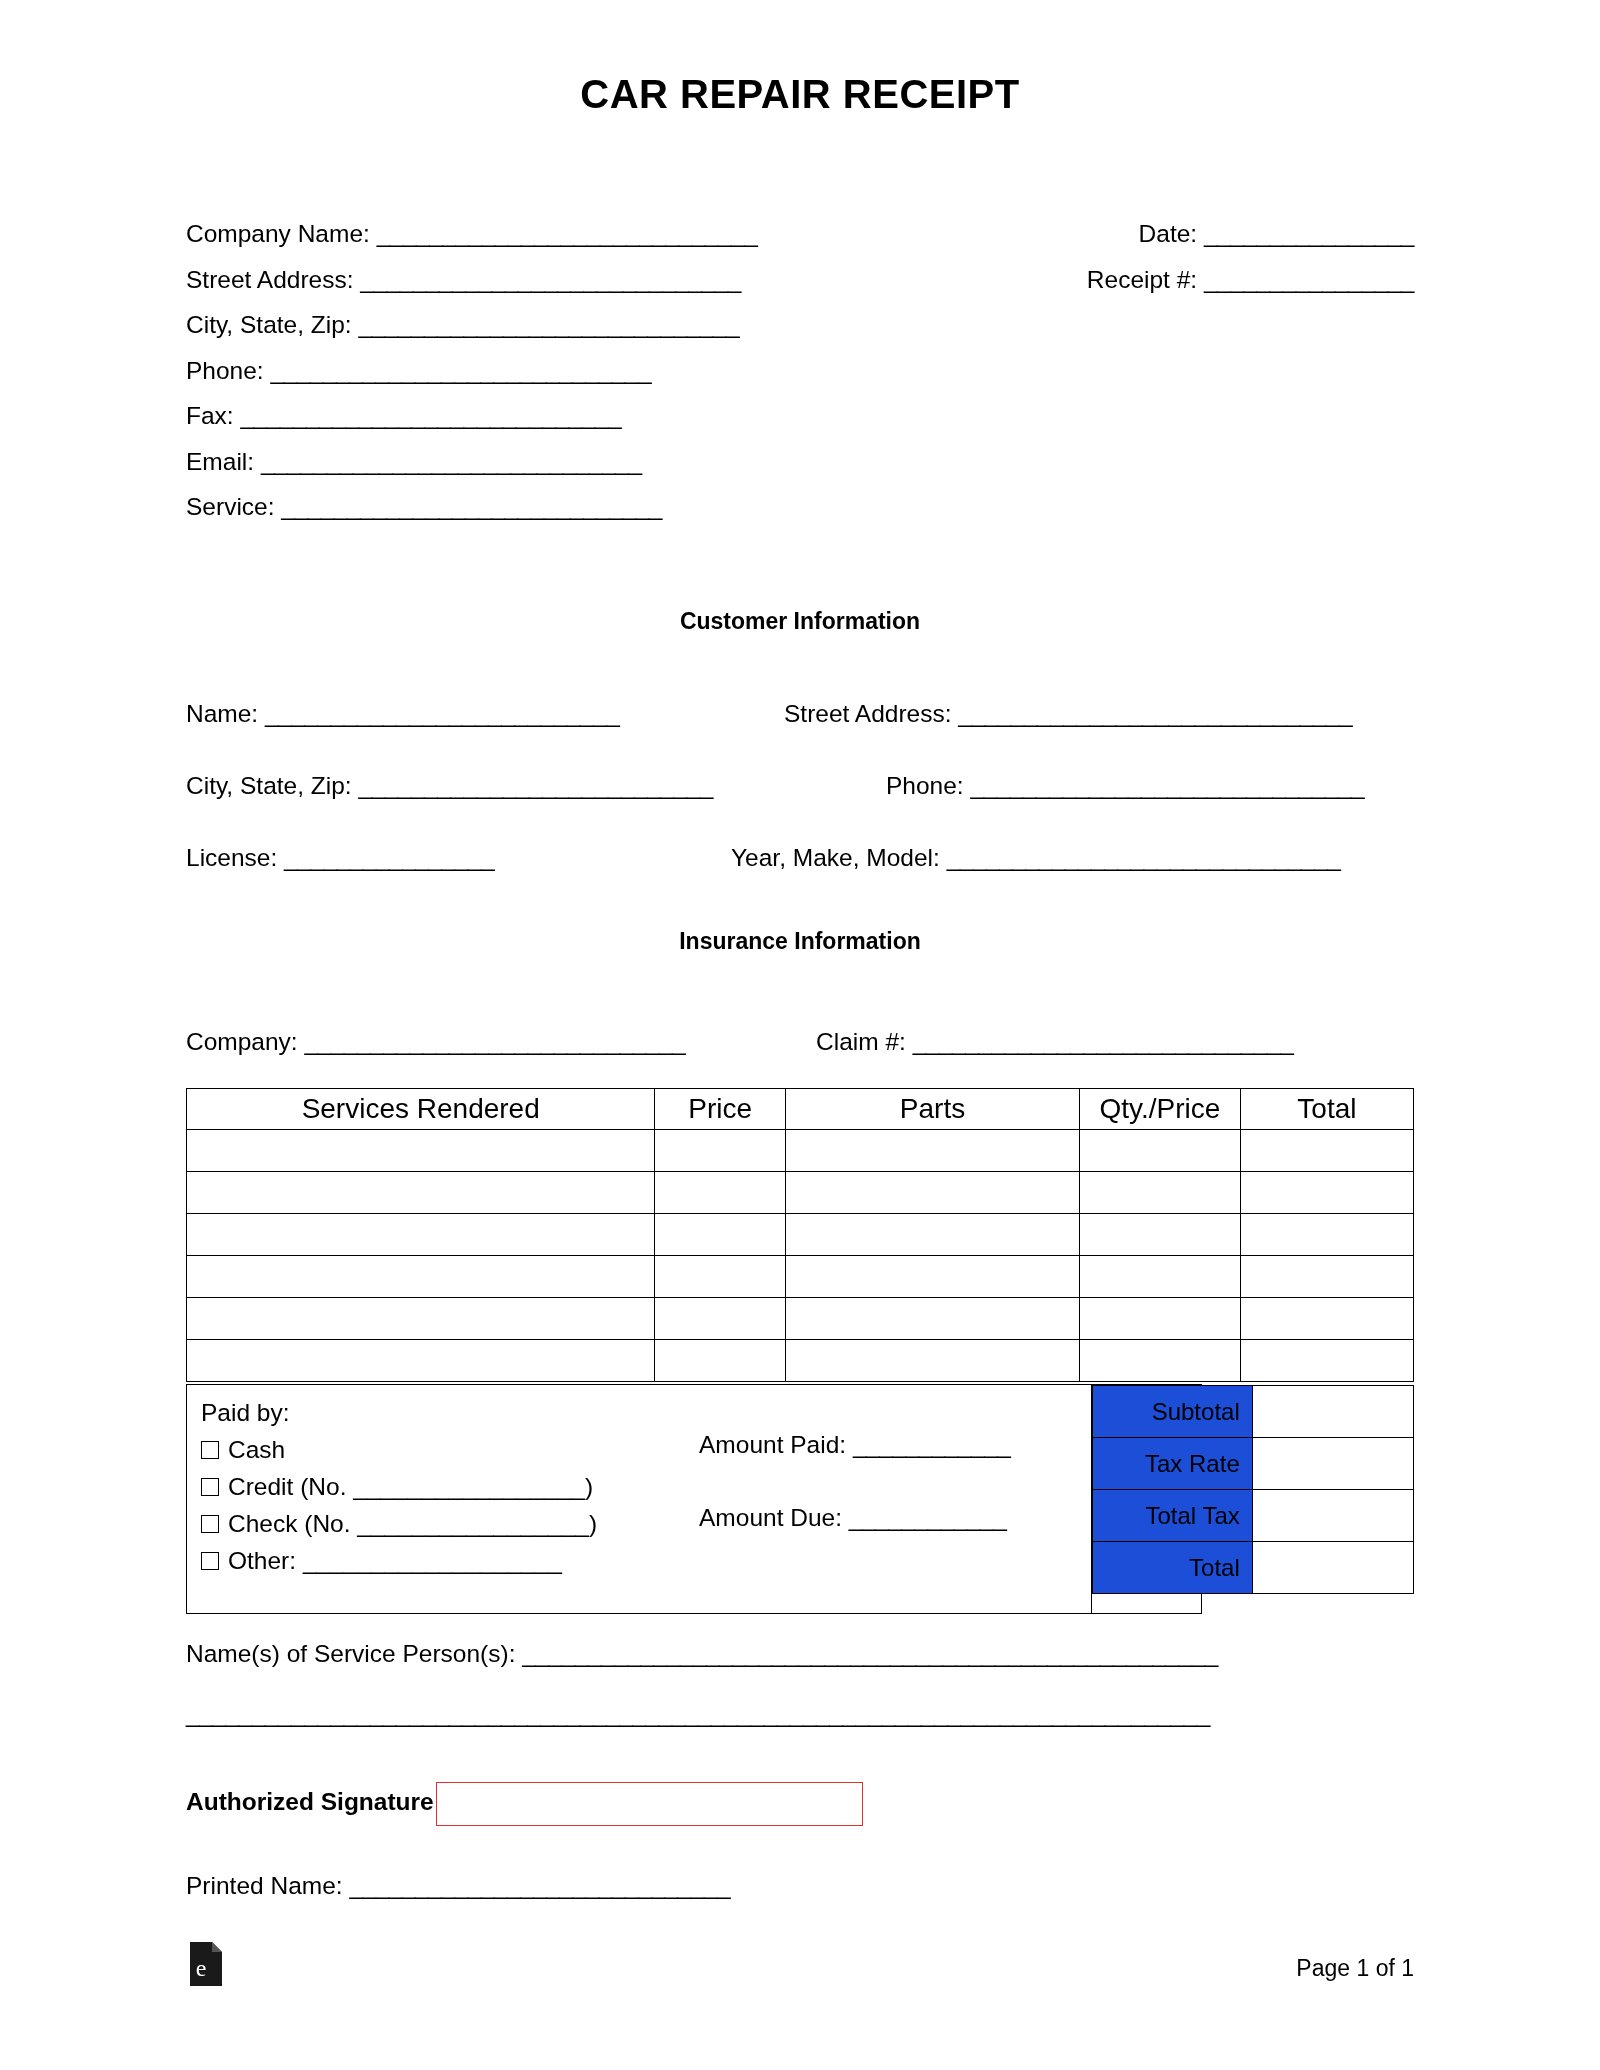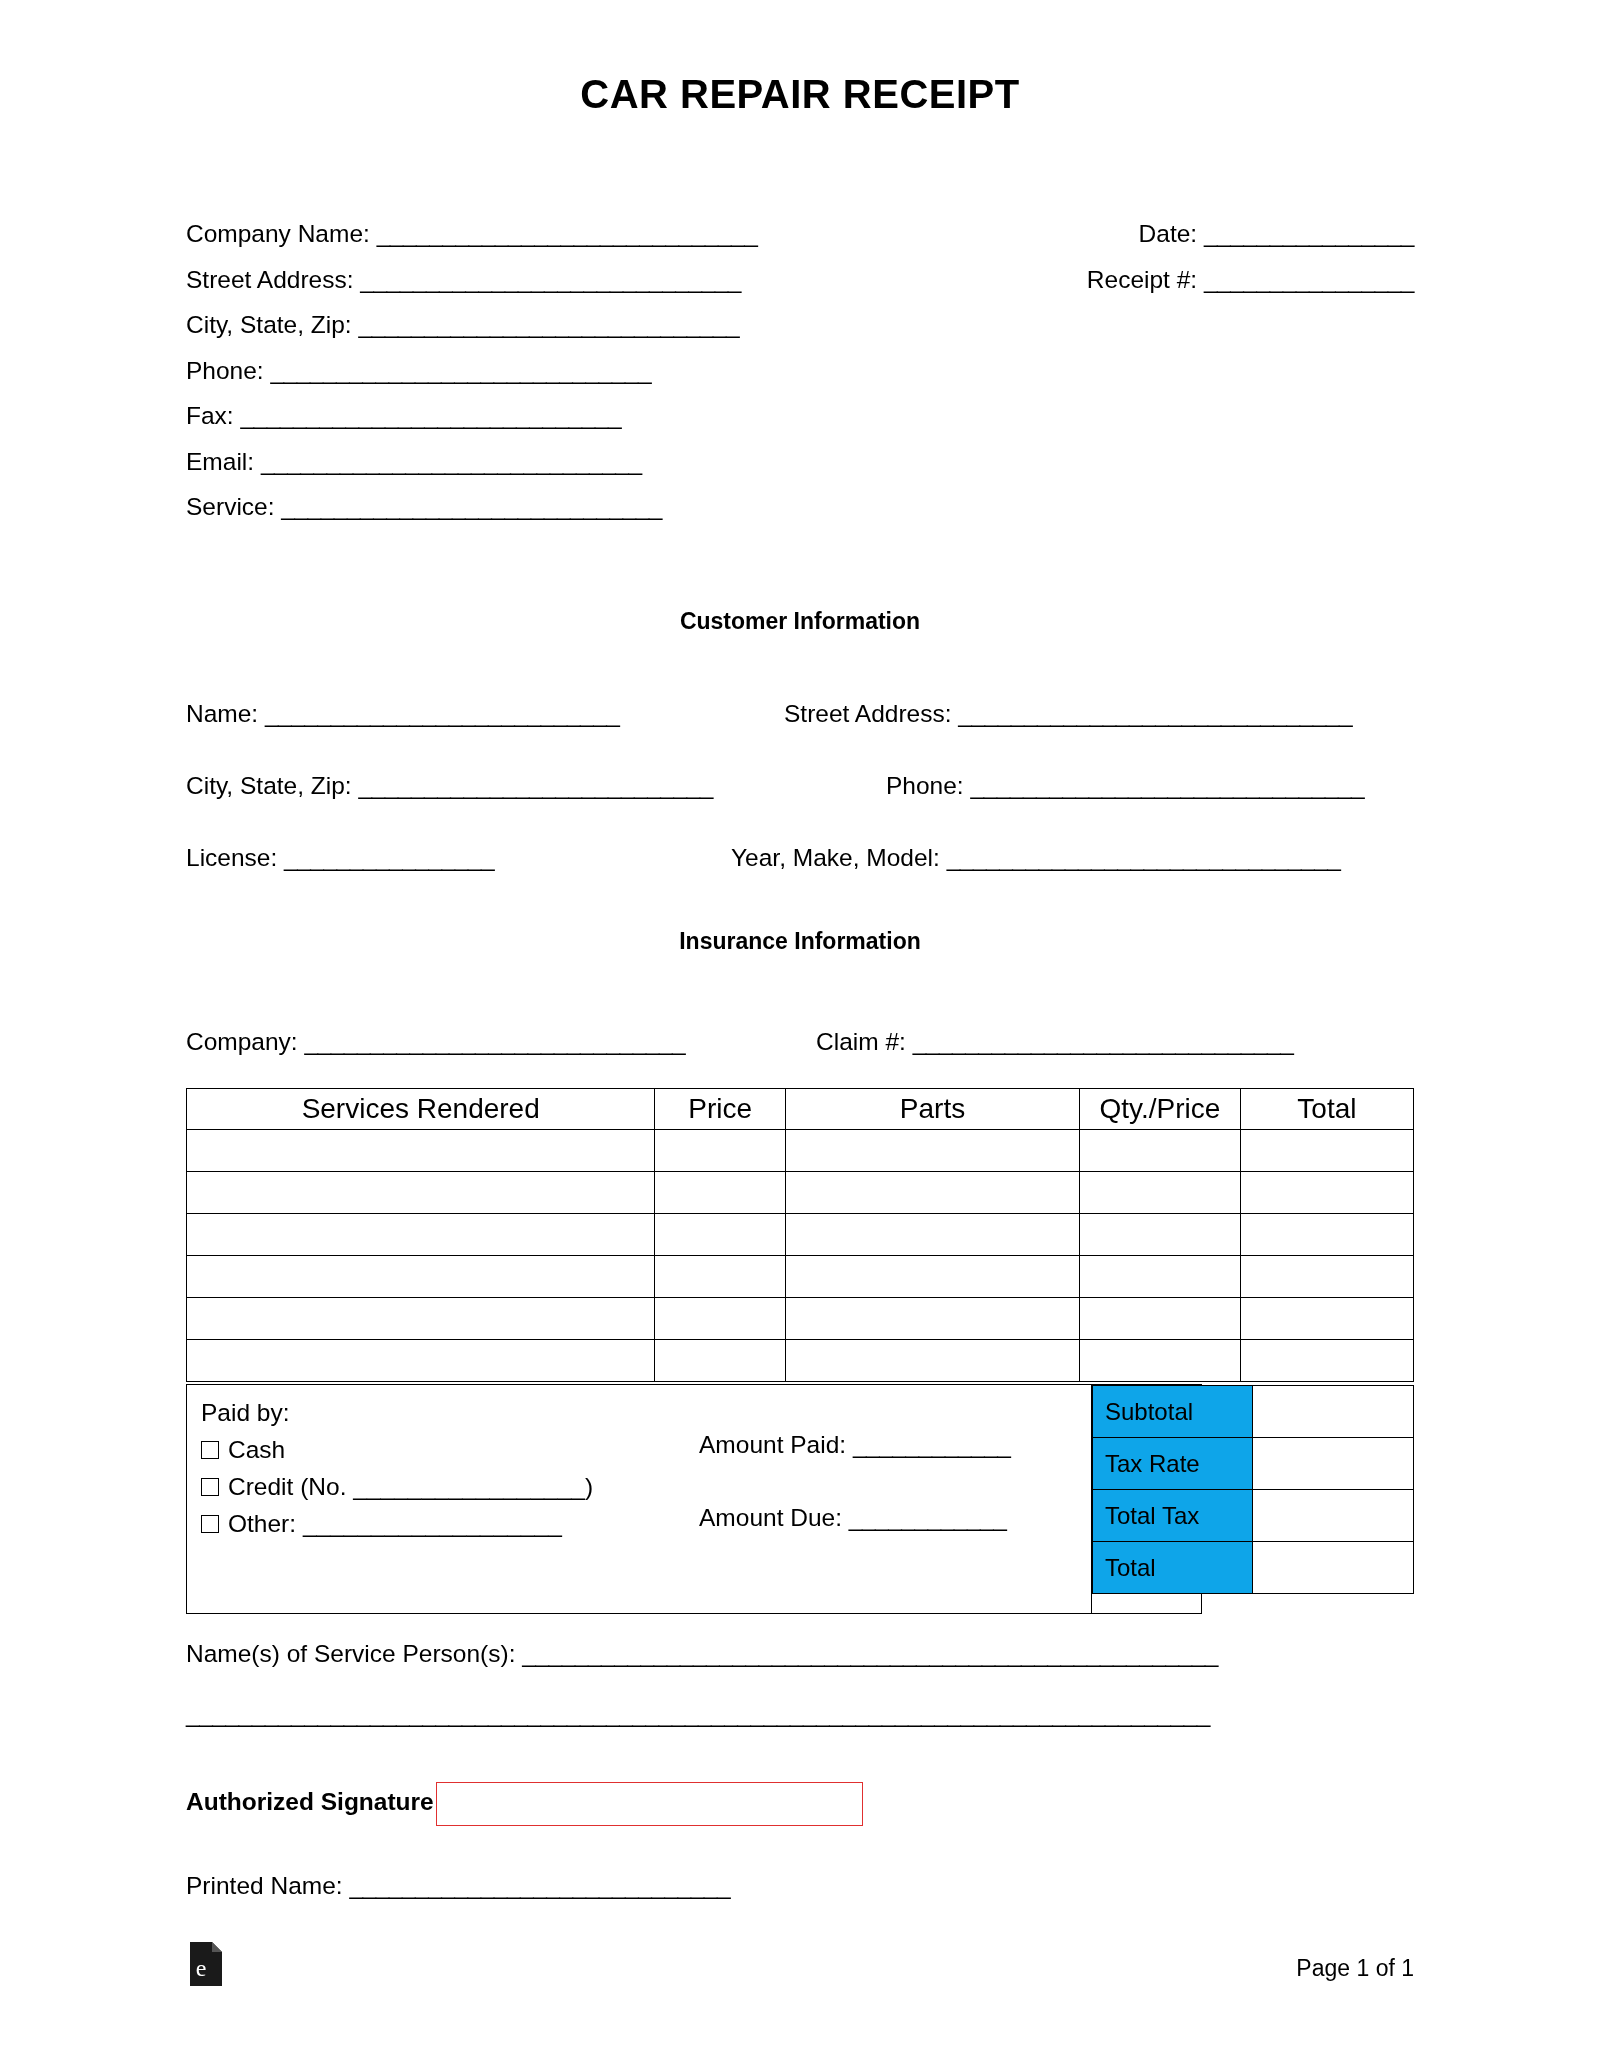--- a/index.html
+++ b/index.html
@@ -169,21 +169,22 @@
     font-size: 24px;
   }
   table.totals td {
     border: 1px solid #000;
     height: 52px;
     padding: 0 12px;
     box-sizing: border-box;
   }
   td.tot-label {
     width: 160px;
-    background: #0ea5e9;
+    text-align: right;
+    background: #1d4ed8;
   }
   td.tot-value {
     width: 162px;
     background: #ffffff;
   }
 
   .svc-person {
     position: absolute;
     top: 1640px;
     left: 0;
@@ -398,20 +399,23 @@
       <div class="pay-left">
         <div class="pay-inner">
           <div>Paid by:</div>
           <div>
             <span class="cb"></span><span>Cash</span>
           </div>
           <div>
             <span class="cb"></span><span>Credit (No. _________________)</span>
           </div>
           <div>
+            <span class="cb"></span><span>Check (No. _________________)</span>
+          </div>
+          <div>
             <span class="cb"></span><span>Other: ___________________</span>
           </div>
         </div>
         <div class="amount-paid">
           <span>Amount Paid:</span>
           <span class="blank">____________</span>
         </div>
         <div class="amount-due">
           <span>Amount Due:</span>
           <span class="blank">____________</span>

